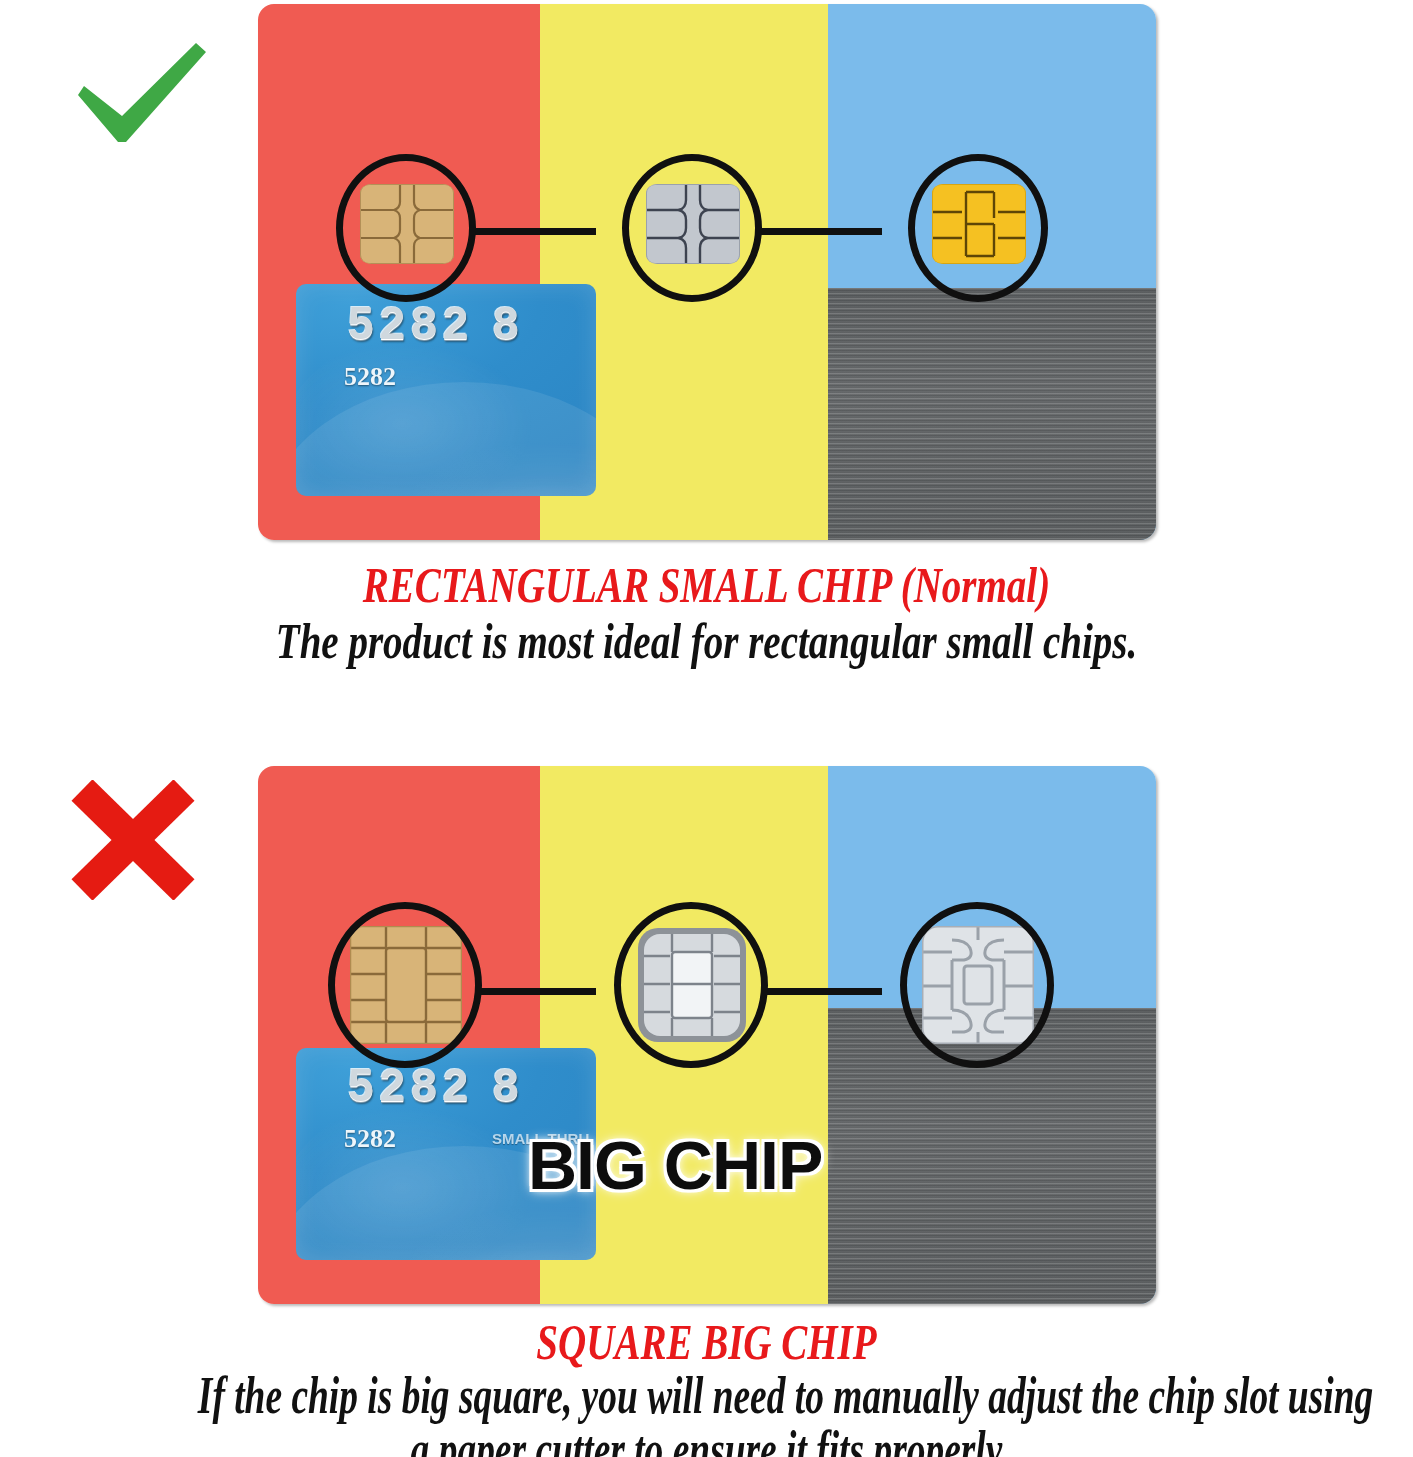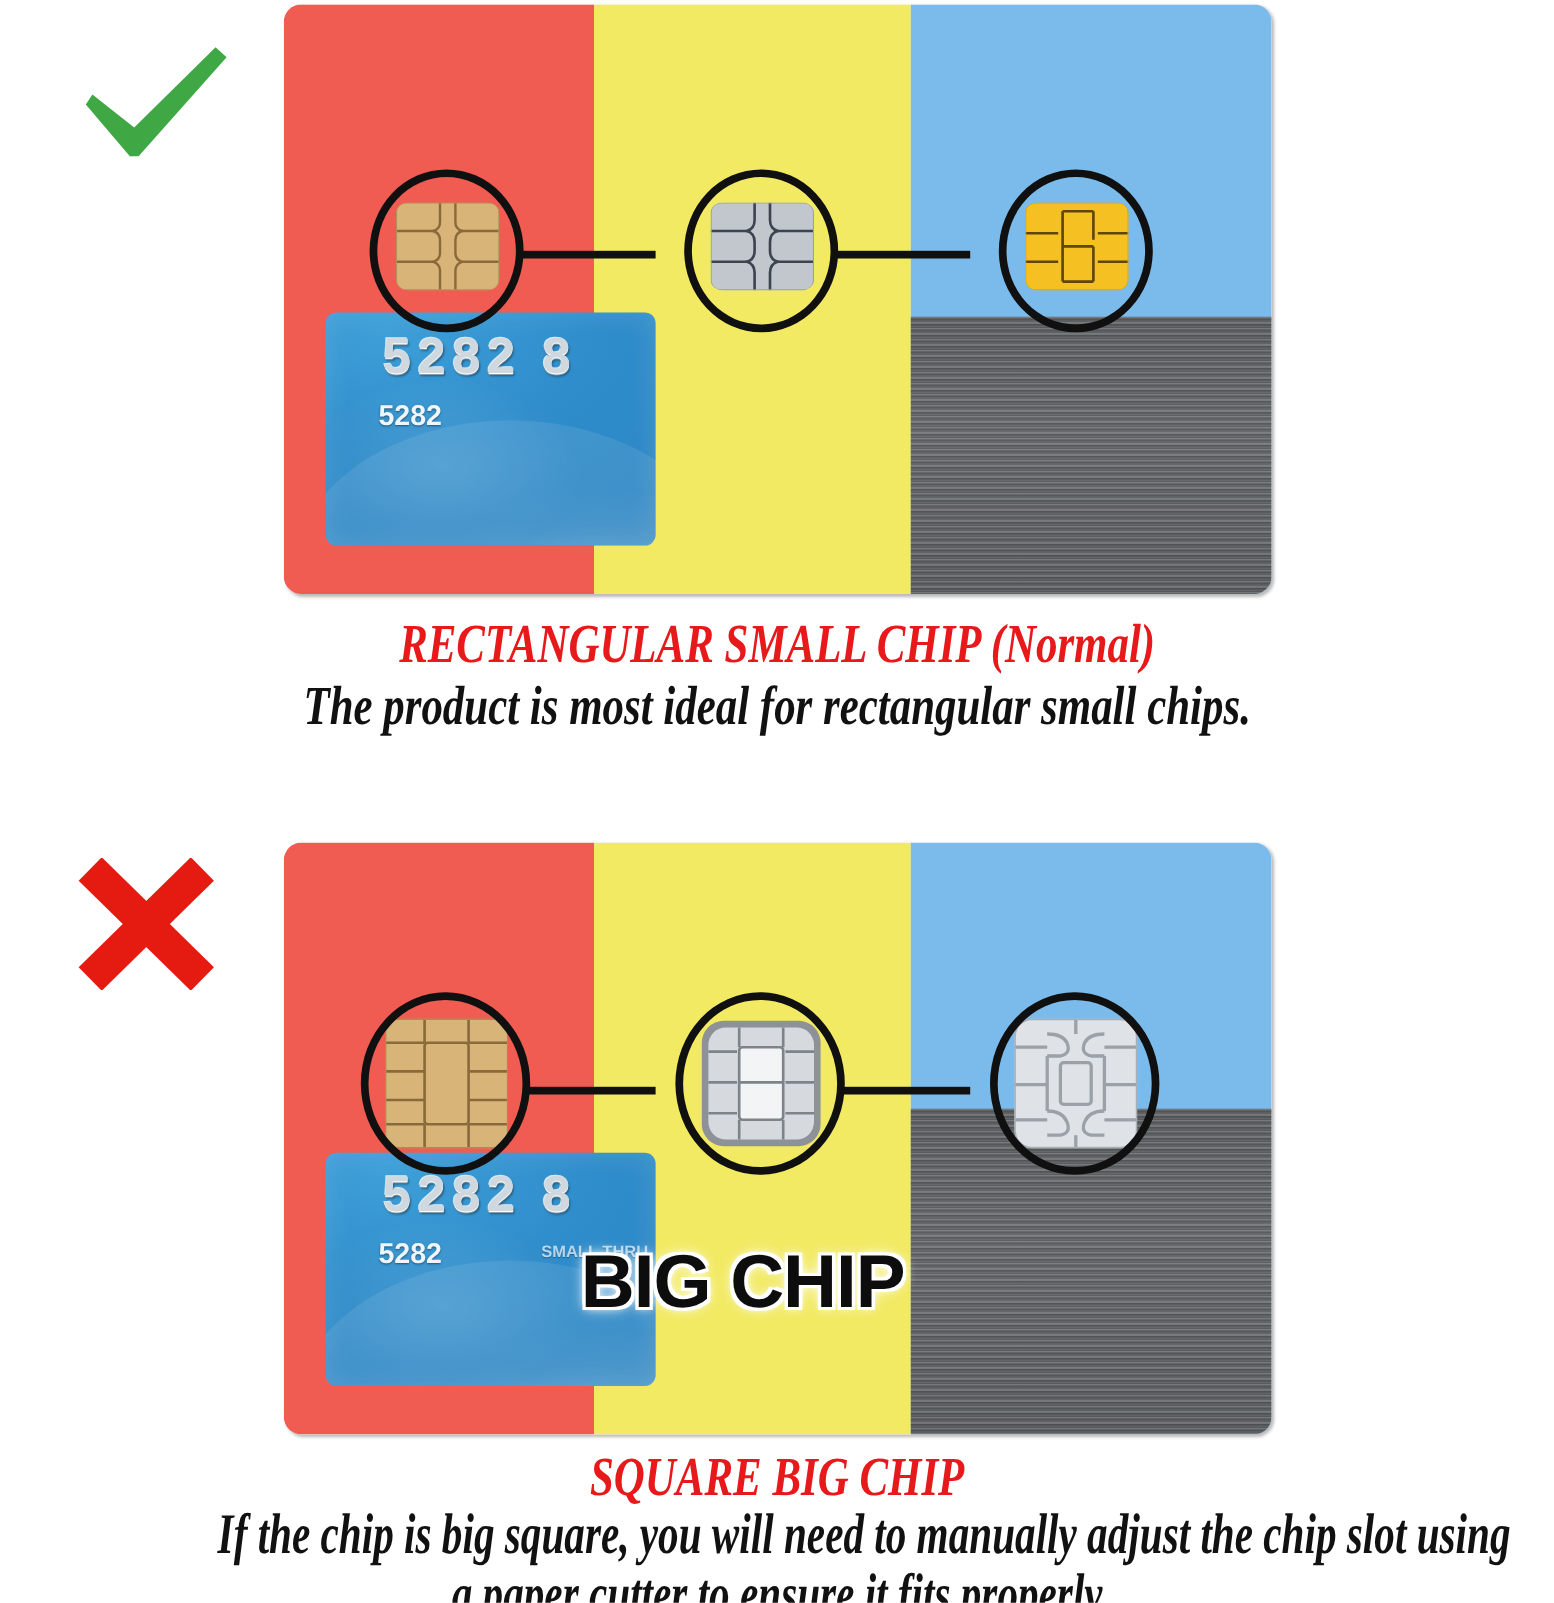--- a/index.html
+++ b/index.html
@@ -84,21 +84,21 @@
     color: #cfd8de;
     text-shadow:
        0 1px 0 #ffffff,
        0 2px 1px #8ea6b5,
        1px 3px 2px rgba(0,0,0,.45),
       -1px -1px 0 rgba(255,255,255,.8);
     white-space: nowrap;
   }
   .printed-number {
     position: absolute;
-    font-family: Liberation Sans, sans-serif;
+    font-family: Liberation Serif, serif;
     font-weight: 700;
     color: #eef6fb;
     text-shadow: 0 1px 2px rgba(0,0,0,.45);
     white-space: nowrap;
   }
   .valid-thru {
     position: absolute;
     font-family: "Liberation Sans", sans-serif;
     font-weight: 700;
     color: #cfe4f2;

